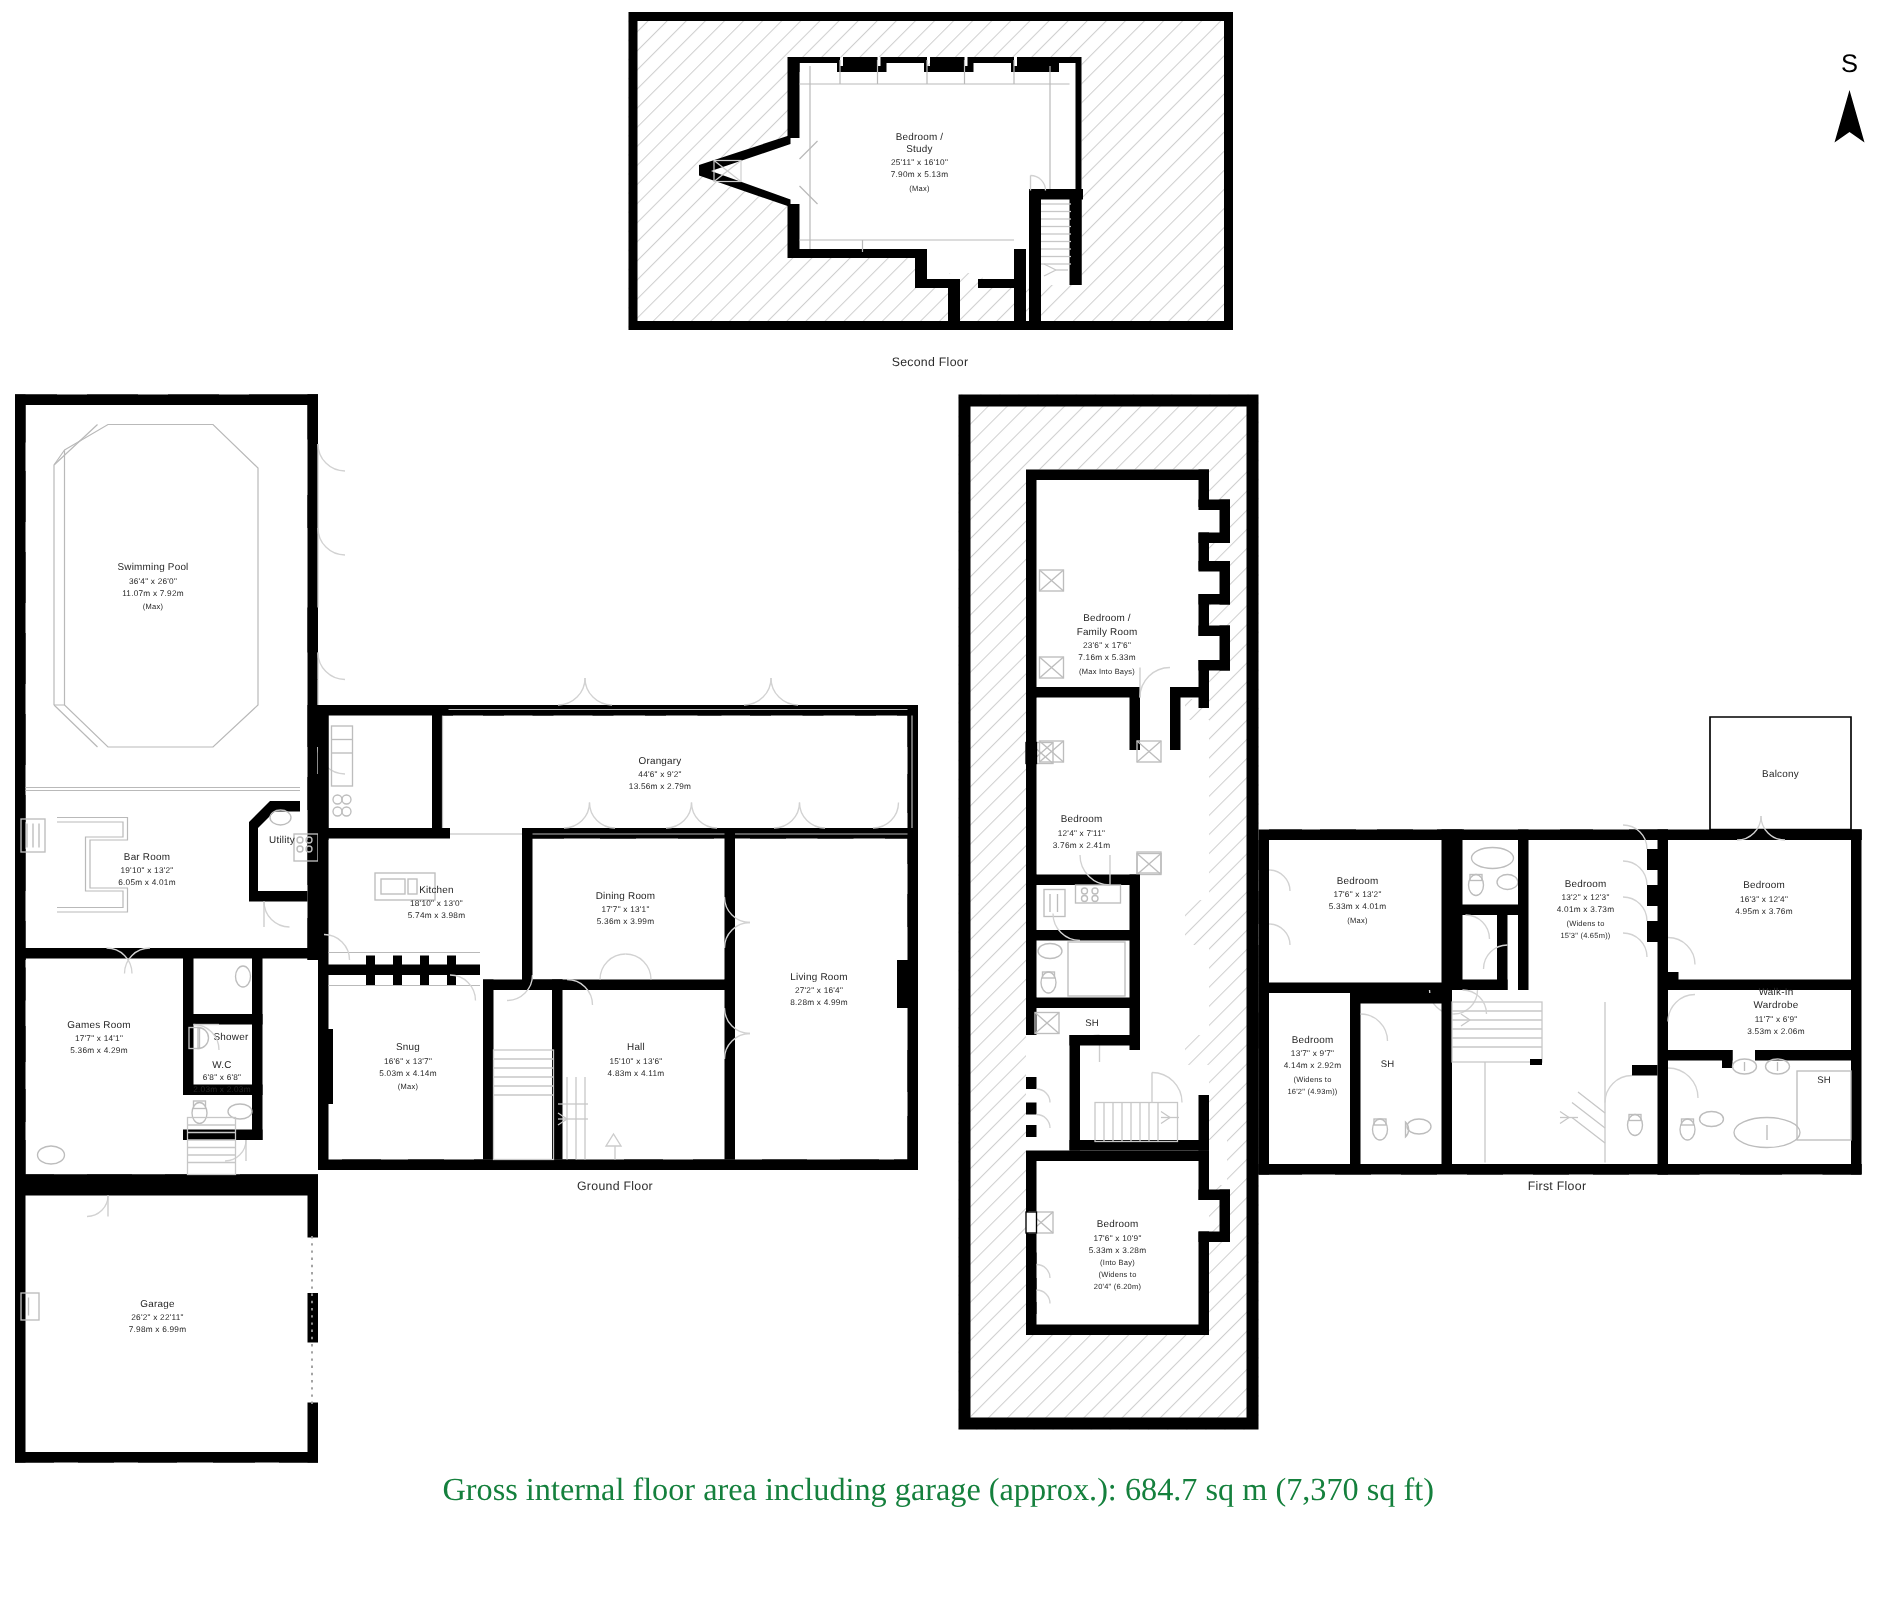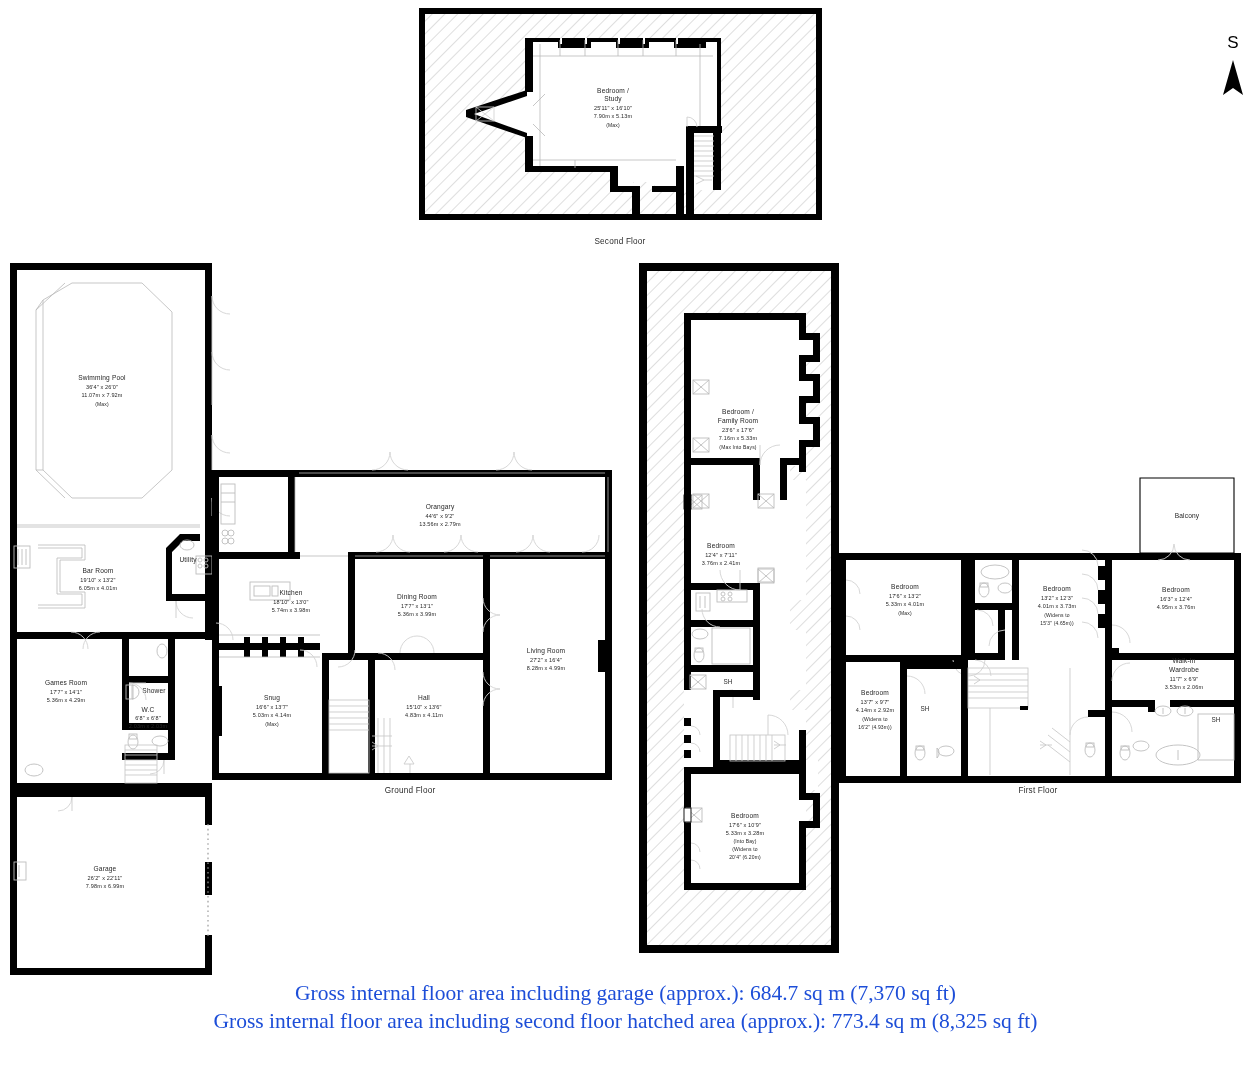--- a/index.html
+++ b/index.html
@@ -63,21 +63,21 @@
     text-anchor:middle;
   }
   
   .caption{
     position:absolute;
     left:0;
     top:980px;
     width:1251px;
     text-align:center;
     font-family:"Liberation Serif", serif;
-    color:#1d4ed8;
+    color:#15803d;
   }
   .caption div{line-height:1.30;}
   .cap1{font-size:21.5px;}
   .cap2{font-size:21.5px;}
   .cap3{font-size:21.5px;}
 </style>
 </head>
 <body>
 
 <div id="plan">
@@ -856,16 +856,15 @@
   </g>
 
   <g>
     <text class="compassletter" x="1233" y="48">S</text>
     <path class="wall" d="M1233,60 L1243,95 L1233,88 L1223,95 Z"></path>
   </g>
 </svg>
 
 <div class="caption">
   <div class="cap1">Gross internal floor area including garage (approx.): 684.7 sq m (7,370 sq ft)</div>
-  <div class="cap2">Gross internal floor area including second floor hatched area (approx.): 773.4 sq m (8,325 sq ft)</div>
 </div>
 
 </div>
 
 </body></html>

